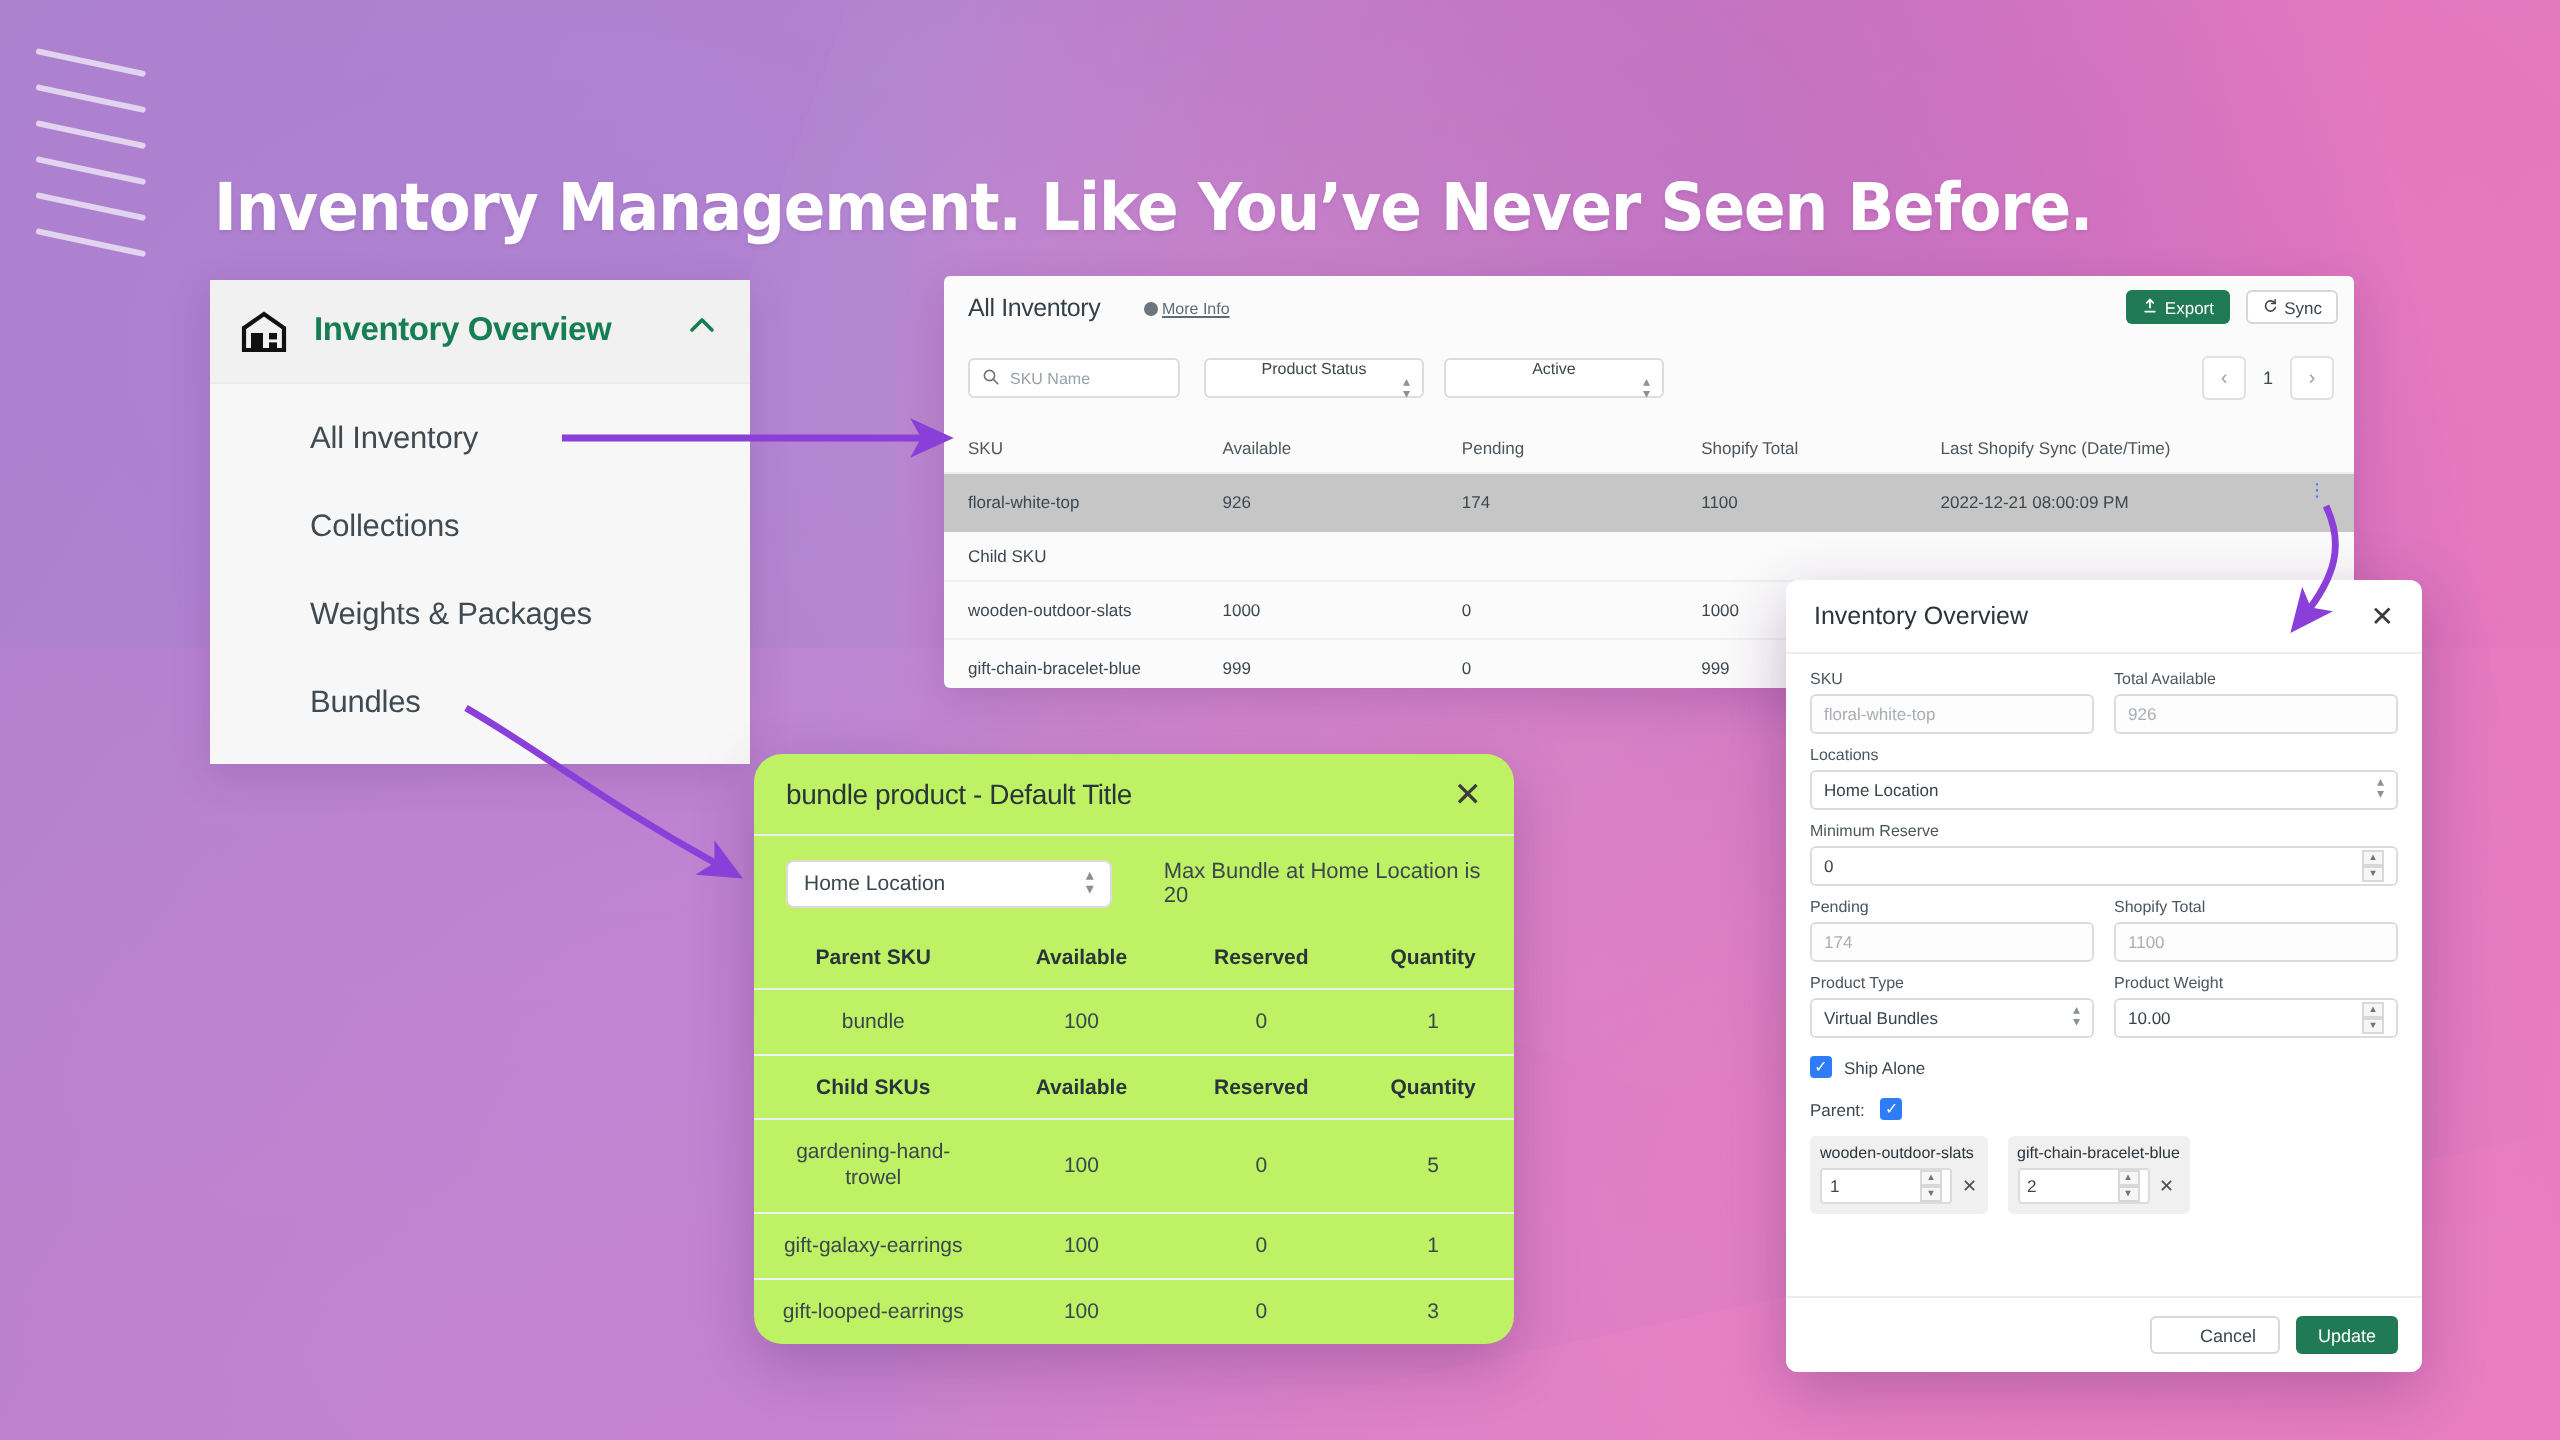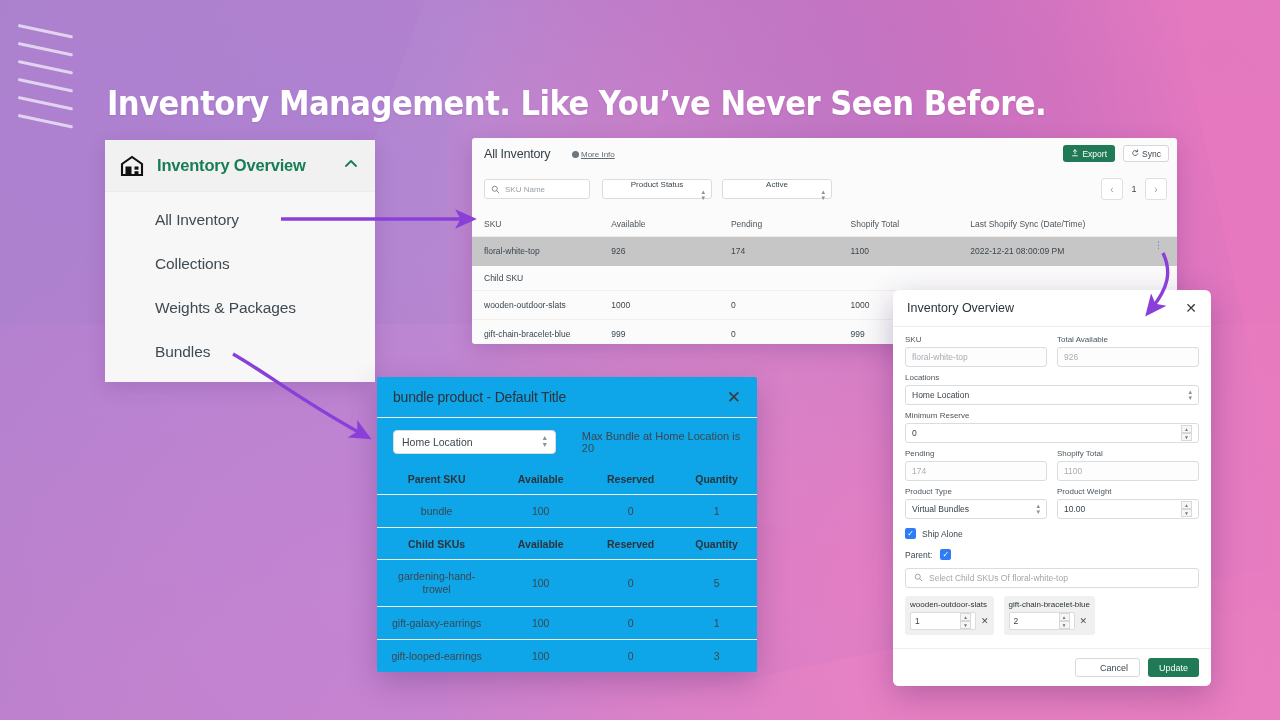--- a/index.html
+++ b/index.html
@@ -157,21 +157,21 @@
   #inv-table th:nth-child(3), #inv-table td:nth-child(3) { width: 110px; }
   #inv-table th:nth-child(4), #inv-table td:nth-child(4) { width: 110px; }
   #inv-table th:nth-child(5), #inv-table td:nth-child(5) { width: 190px; }
   #inv-table tr.selected td { background: #c6c6c6; border-bottom-color: #c6c6c6; }
   .kebab { color: #2f7df6; font-size: 9px; letter-spacing: 0; line-height: 0.7; text-align: center; cursor: pointer; }
   .child-label td { font-size: 8px; color: #5a646b; padding: 7px 0 7px 12px !important; border-bottom: 1px solid #f0f0f0; }
 
   
   #bundle-modal {
     position: absolute; left: 377px; top: 377px; width: 380px; height: 295px;
-    background: #0ea5e9; border-radius: 2px;
+    background: #bef264; border-radius: 14px;
     box-shadow: 0 10px 30px rgba(70,25,95,0.28);
     overflow: hidden;
   }
   #bundle-head {
     height: 41px; display: flex; align-items: center;
     padding: 0 16px; border-bottom: 1px solid #eeeeee;
   }
   #bundle-head .t { font-size: 14px; color: #2b343a; letter-spacing: -0.2px; }
   #bundle-head .x { margin-left: auto; font-size: 17px; color: #3b3b3b; cursor: pointer; line-height: 1; }
   #bundle-controls { display: flex; align-items: center; padding: 12px 16px 6px 16px; }
@@ -548,29 +548,20 @@
     <div class="ov-check">
       <span class="cbox">✓</span>
       <span class="lbl">Ship Alone</span>
     </div>
 
     <div class="ov-parent">
       <span class="lbl">Parent:</span>
       <span class="cbox">✓</span>
     </div>
 
-    <div id="ov-childsearch">
-      <span>
-        <svg viewBox="0 0 12 12" width="9" height="9" aria-hidden="true">
-          <circle cx="5" cy="5" r="3.4" fill="none" stroke="#8a9298" stroke-width="1.1"></circle>
-          <line x1="7.6" y1="7.6" x2="10.5" y2="10.5" stroke="#8a9298" stroke-width="1.1" stroke-linecap="round"></line>
-        </svg>
-      </span>
-      <span>Select Child SKUs Of floral-white-top</span>
-    </div>
 
     <div id="ov-chips">
       <div class="chip">
         <div class="nm">wooden-outdoor-slats</div>
         <div class="ctrl">
           <div class="qty">
             <span>1</span>
             <span class="stepper">
               <b>▴</b>
                 <b>▾</b>

